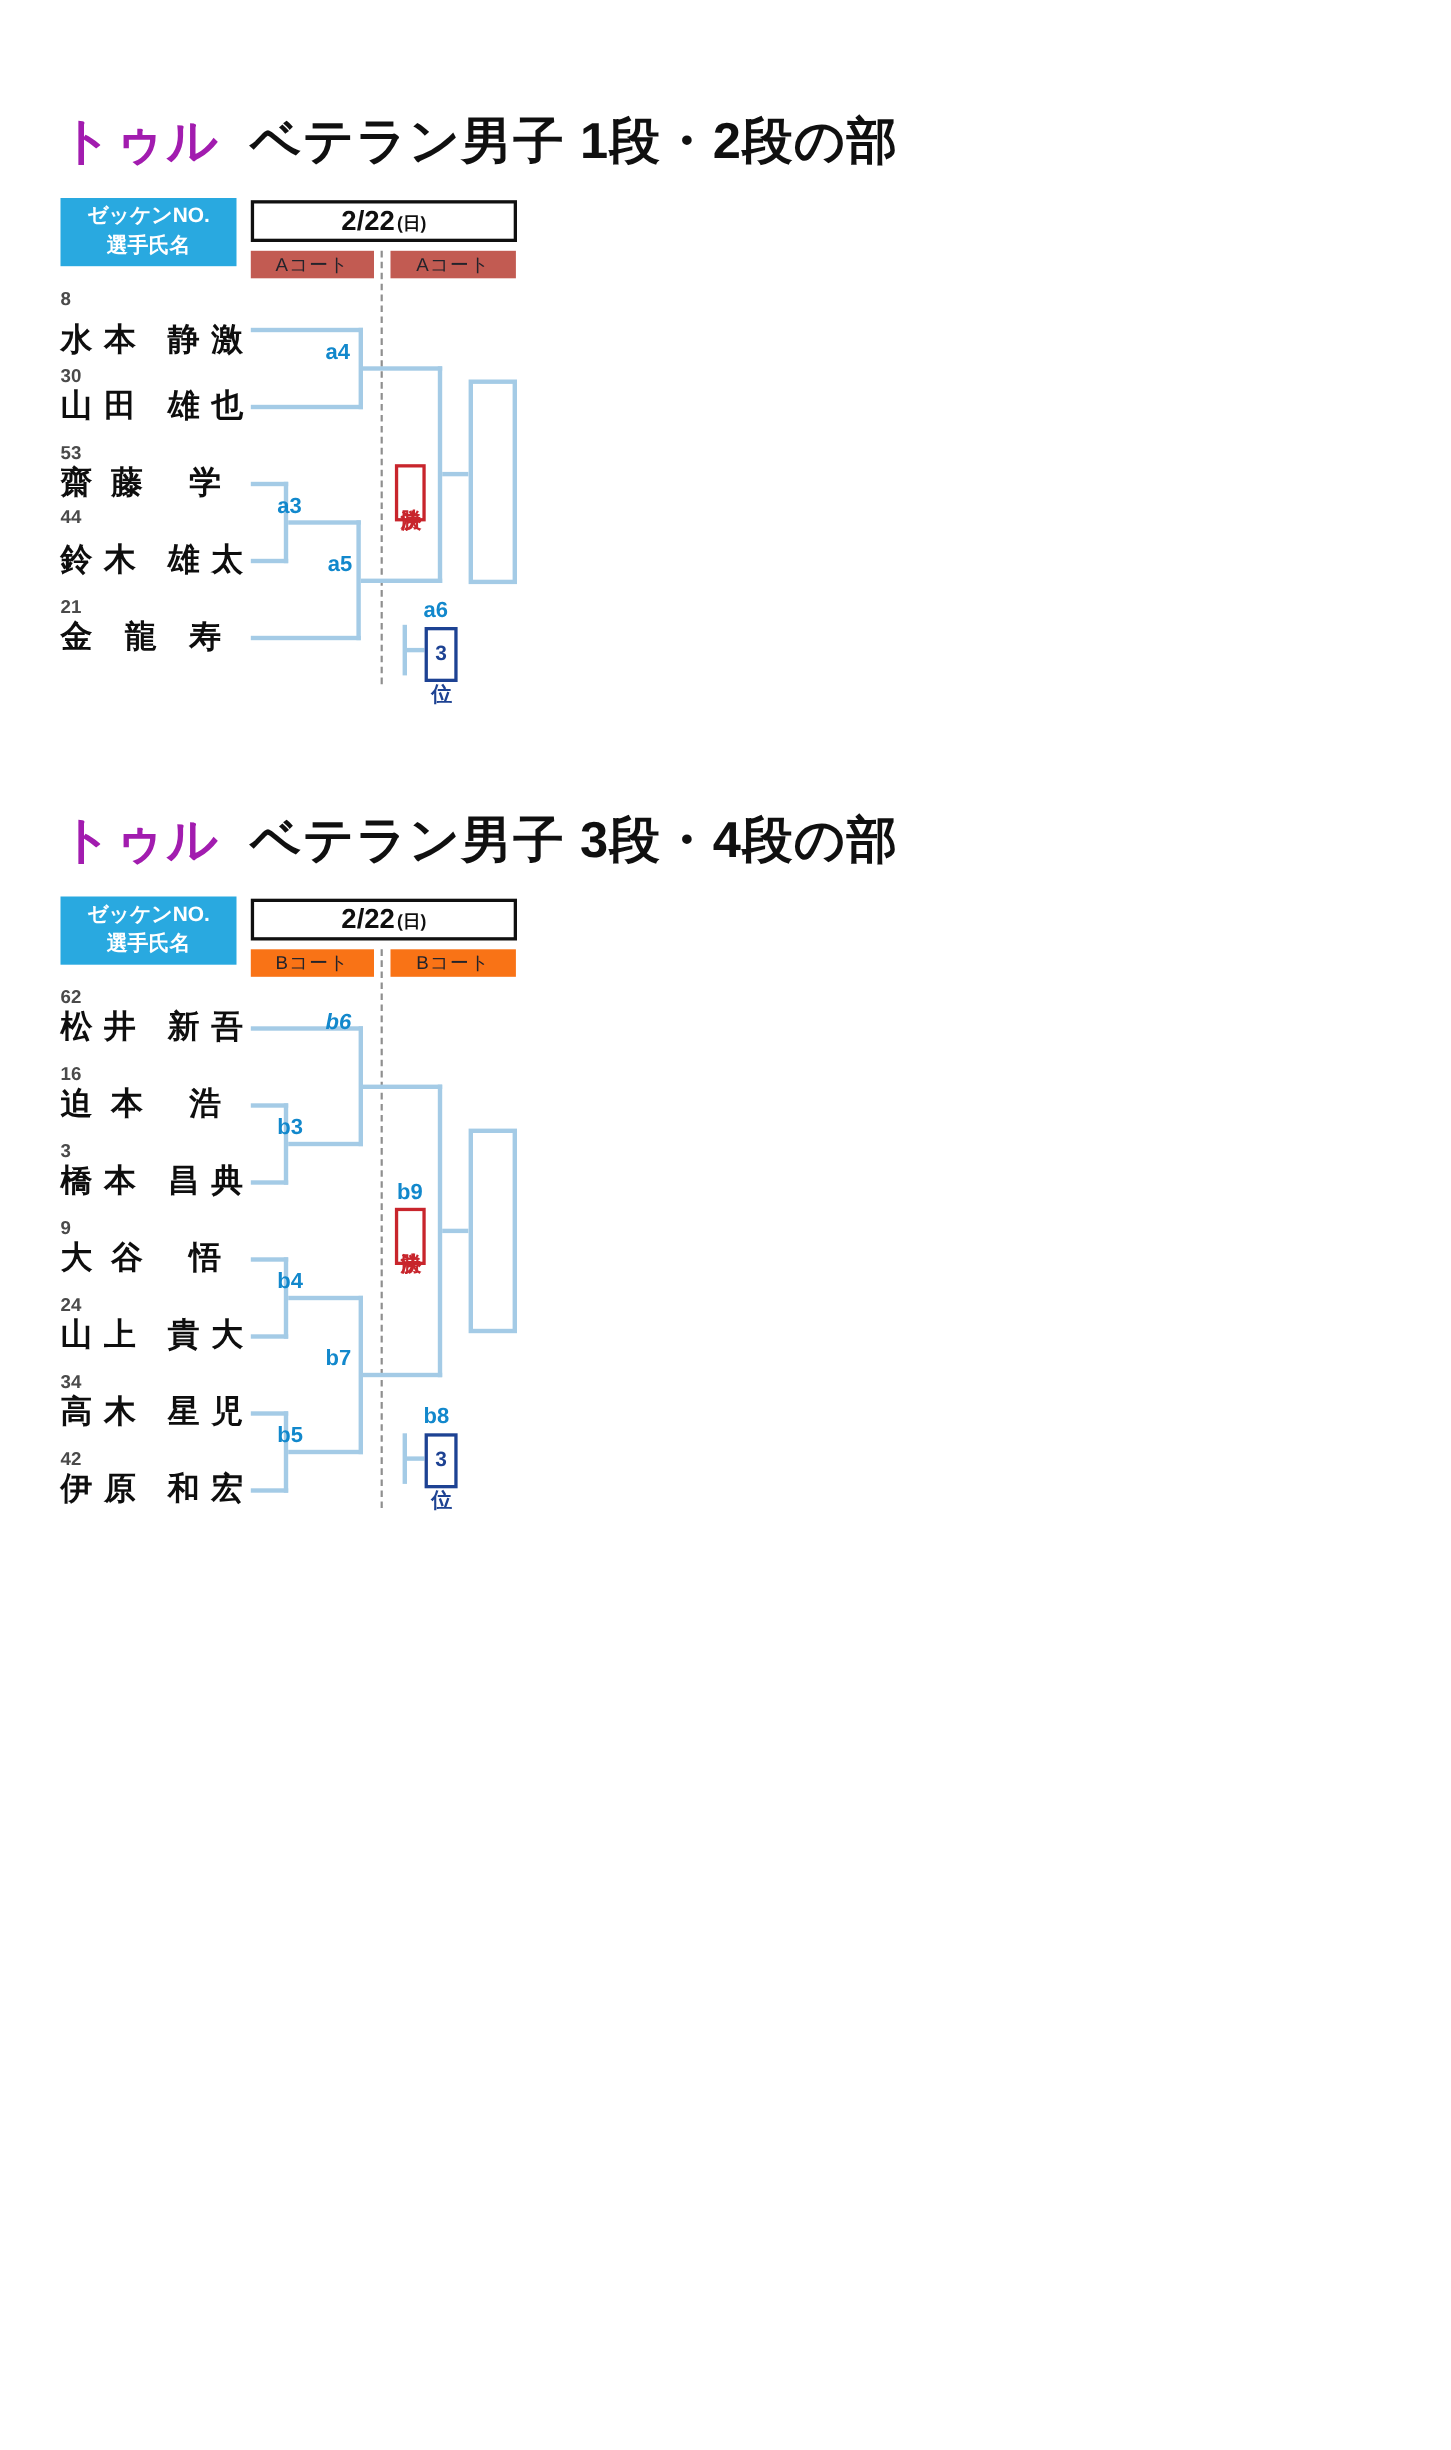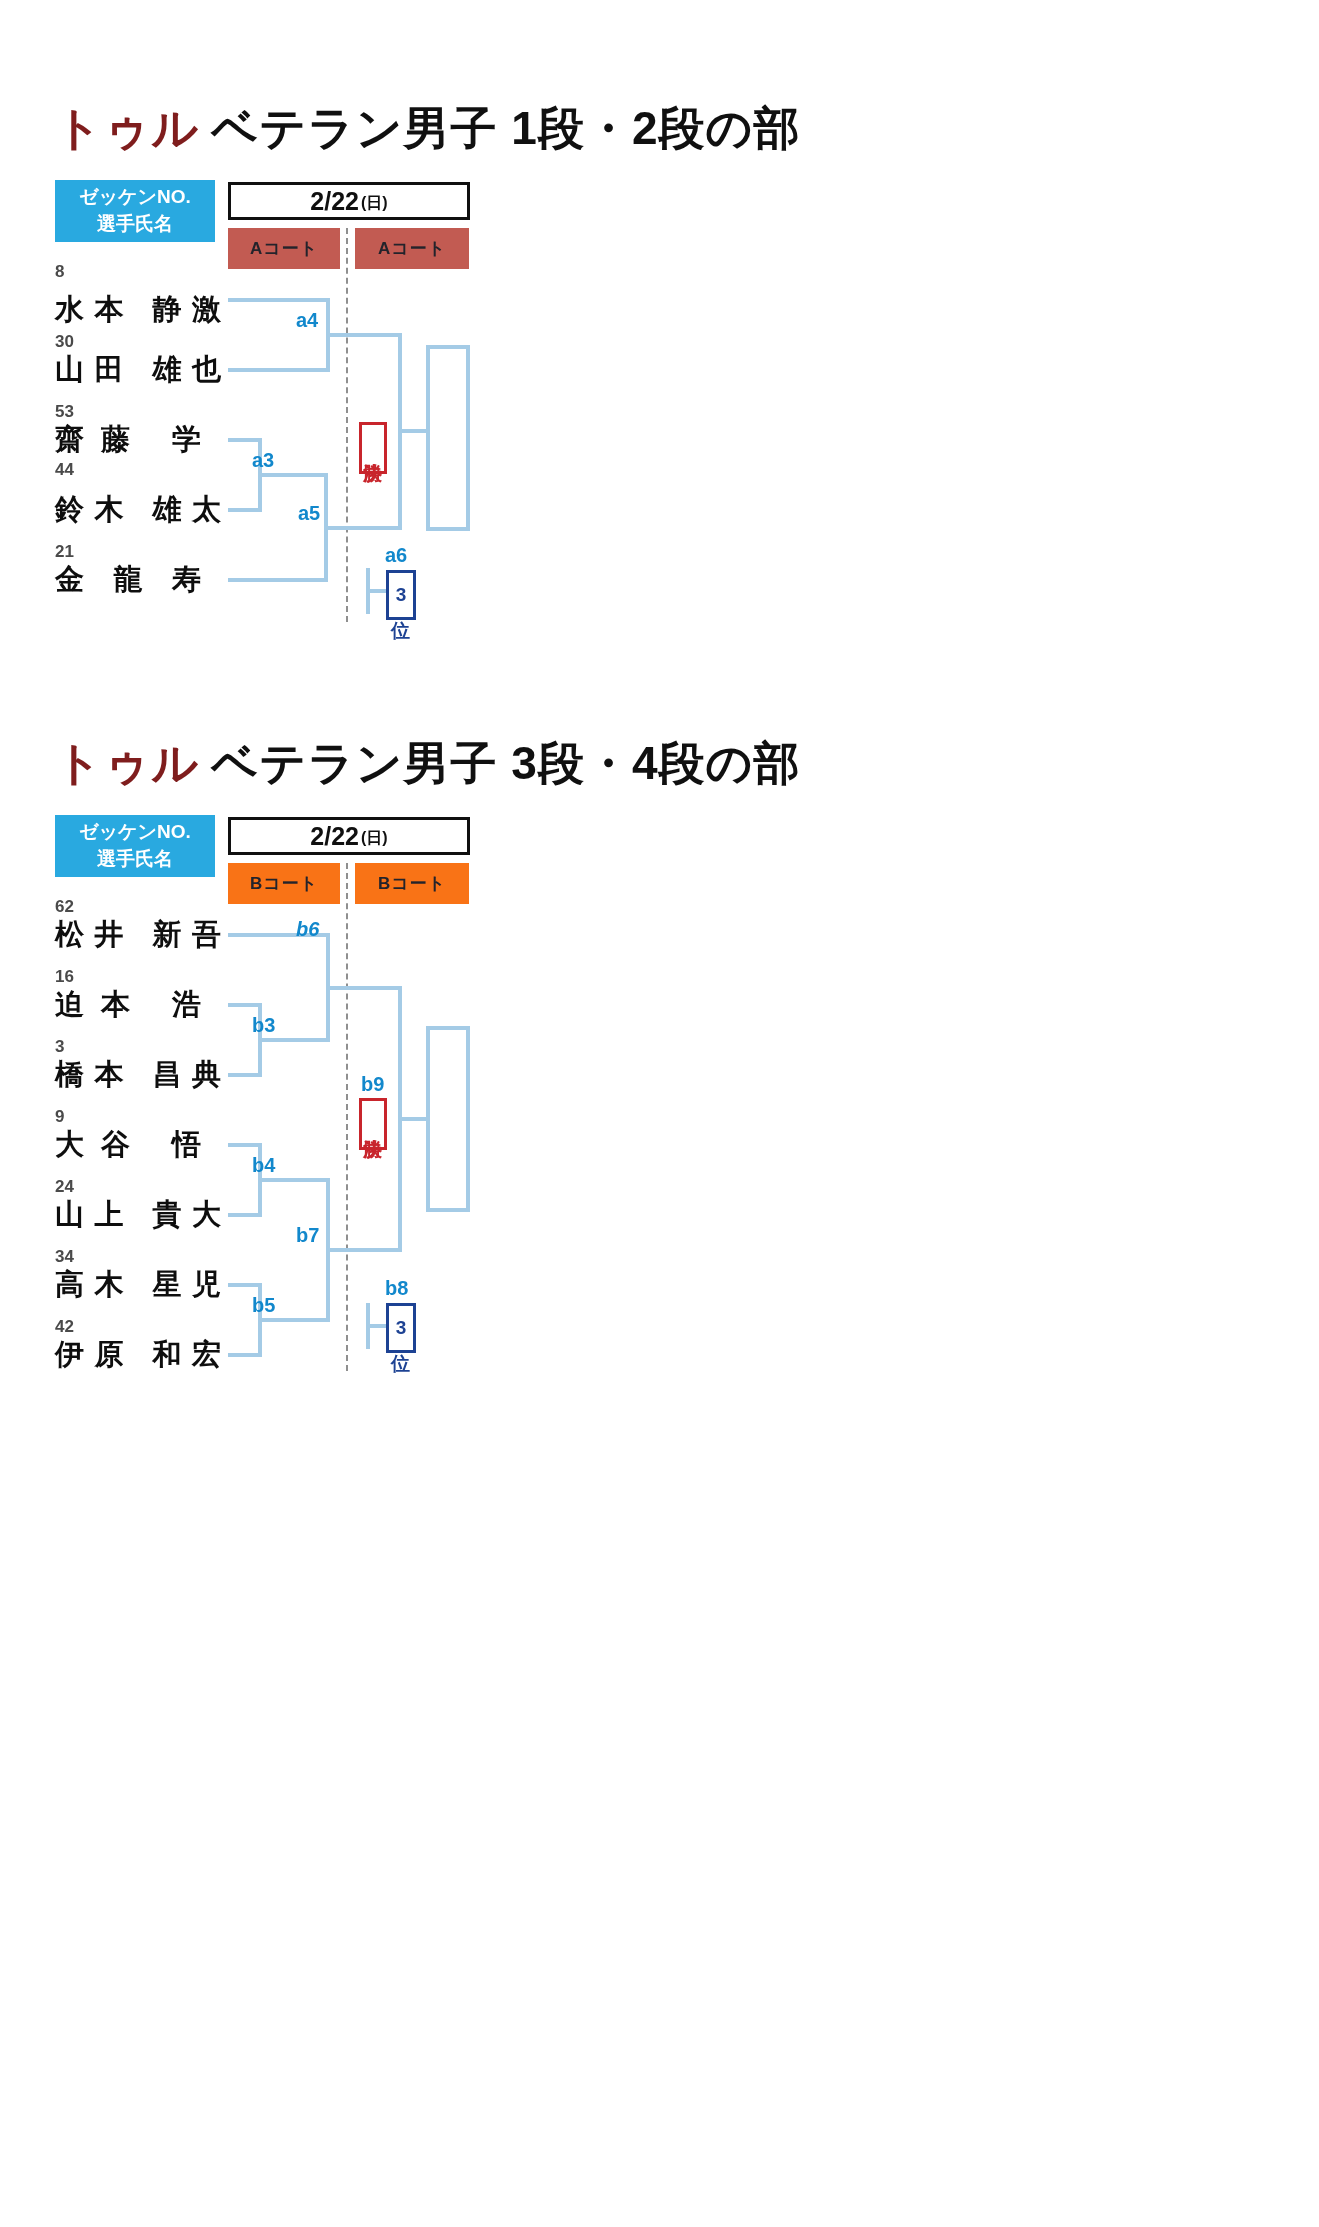--- a/index.html
+++ b/index.html
@@ -1,32 +1,32 @@
 <!DOCTYPE html>
 <html><head>
 <meta charset="utf-8">
 <style>
   html,body {margin:0; padding:0; background:#ffffff;}
   body {font-family:"Liberation Sans", sans-serif;}
   .stage {position:relative; width:1319px; height:2227px; background:#ffffff; overflow:hidden;}
 
   .title {position:absolute; left:55px; font-weight:bold; font-size:46px; color:#101010; white-space:nowrap; letter-spacing:1px;}
-  .title .tag {color:#7f1d1d; margin-right:12px;}
+  .title .tag {color:#a21caf; margin-right:28px;}
 
   .legend {position:absolute; left:55px; width:160px; height:62px; background:#29A9E0; color:#ffffff;
            font-weight:bold; font-size:19px; text-align:center; display:flex; flex-direction:column;
            justify-content:center; line-height:1.4;}
 
   .datebox {position:absolute; left:228px; width:242px; height:38px; border:3px solid #101010; background:#fff;
             box-sizing:border-box; display:flex; align-items:center; justify-content:center; gap:2px;}
   .datebox .d {font-size:25px; font-weight:bold; color:#101010;}
   .datebox .w {font-size:16px; font-weight:bold; color:#101010; padding-top:5px;}
 
-  .court {position:absolute; height:41px; display:flex; align-items:center; justify-content:center;
-          font-size:17px; font-weight:bold; color:#23232b; letter-spacing:1px;}
+  .court {position:absolute; height:25px; display:flex; align-items:center; justify-content:center;
+          font-size:17px; font-weight:normal; color:#23232b; letter-spacing:1px;}
   .court.a {background:#C25B52;}
   .court.b {background:#f97316;}
 
   .dash {position:absolute; width:0; border-left:2px dashed #8f8f8f;}
 
   .pno {position:absolute; left:55px; font-size:17px; font-weight:600; color:#4a4a4a; line-height:20px;}
   .pname {position:absolute; left:55px; width:166px; font-size:29px; font-weight:bold; color:#0e0e0e;
           line-height:32px; text-align:justify; text-align-last:justify;}
   .pname.narrow {width:146px;}
 

